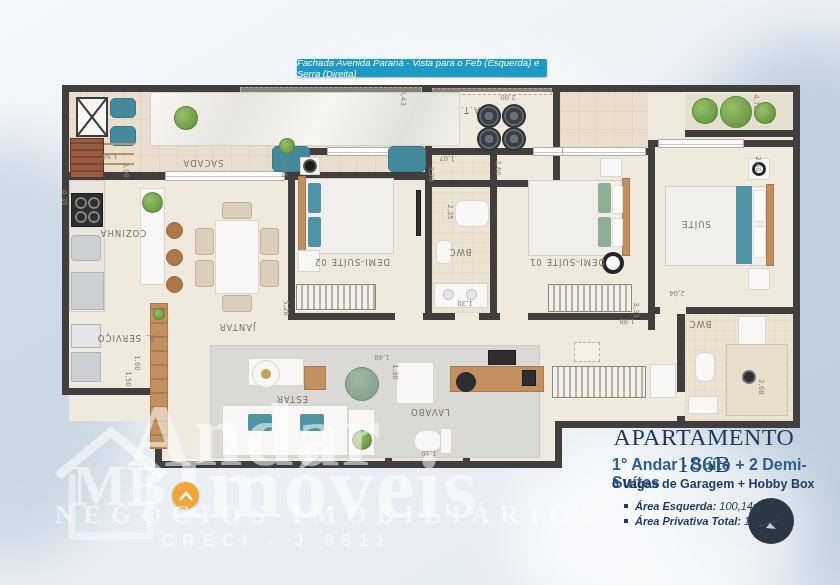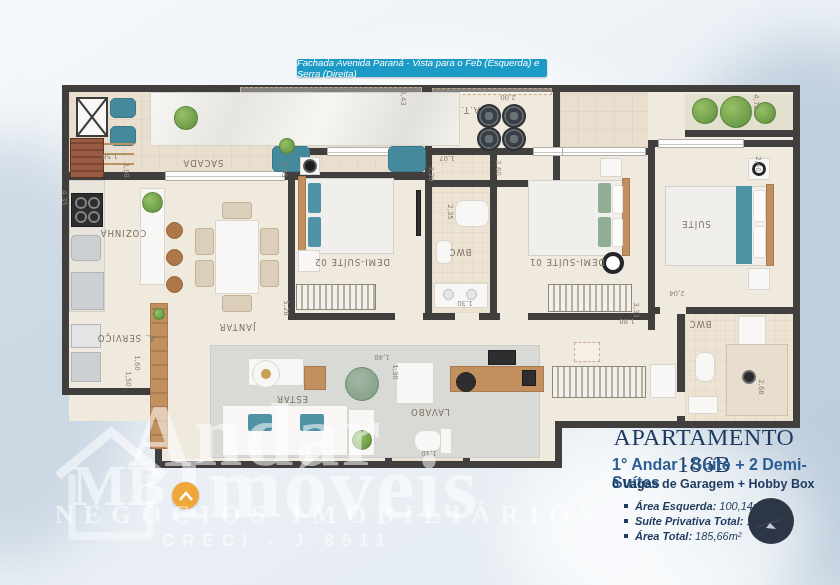--- a/index.html
+++ b/index.html
@@ -330,27 +330,22 @@
     <div class="info-sub1">1° Andar - Suíte + 2 Demi-Suítes</div>
     <div class="info-sub2">6 Vagas de Garagem + Hobby Box</div>
     <div class="features">
       <div class="feat-row">
         <span class="feat-bullet"></span>
         <span class="feat-label">Área Esquerda:</span>
         <span class="feat-value">100,14m²</span>
       </div>
       <div class="feat-row">
         <span class="feat-bullet"></span>
-        <span class="feat-label">Suíte Privativa Total:</span>
+        <span class="feat-label">Área Privativa Total:</span>
         <span class="feat-value">121,74m²</span>
-      </div>
-      <div class="feat-row">
-        <span class="feat-bullet"></span>
-        <span class="feat-label">Área Total:</span>
-        <span class="feat-value">185,66m²</span>
       </div>
     </div>
     <div class="compass">
       <svg width="34" height="24">
         <polygon points="2,18 32,9 16,14" fill="#ffffff"></polygon>
         <polygon points="16,14 22,20 12,19" fill="#c7cdd6"></polygon>
       </svg>
     </div>
   </div>
 

